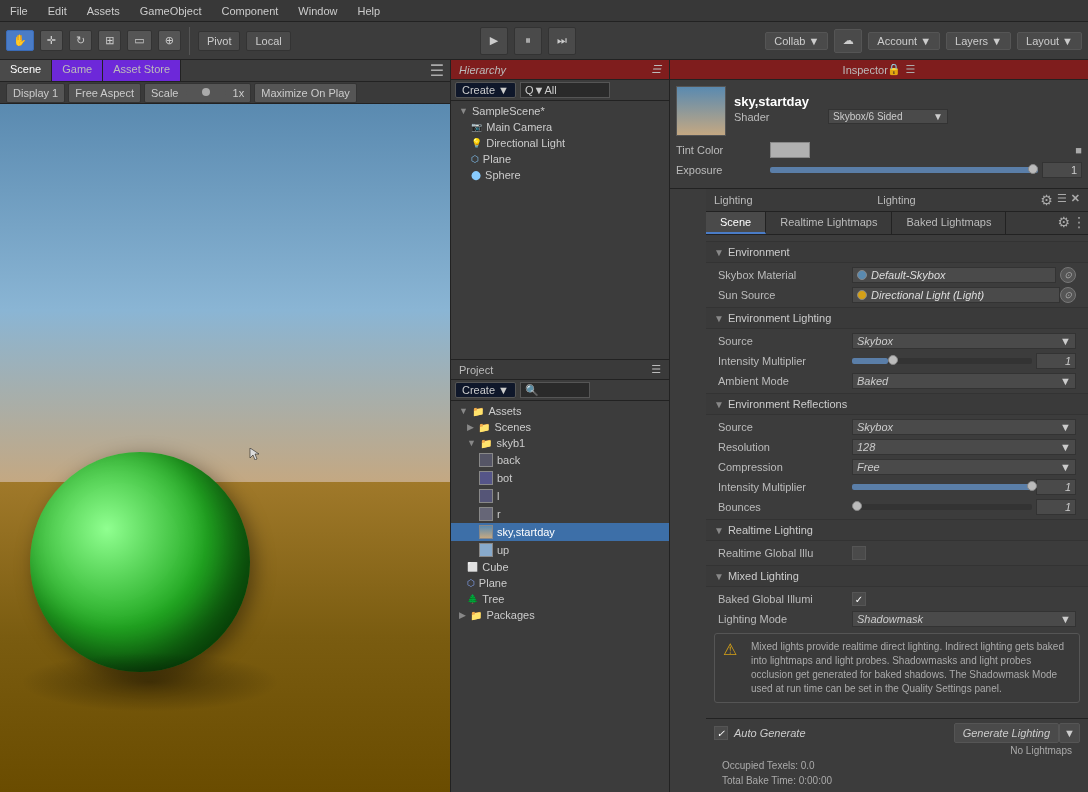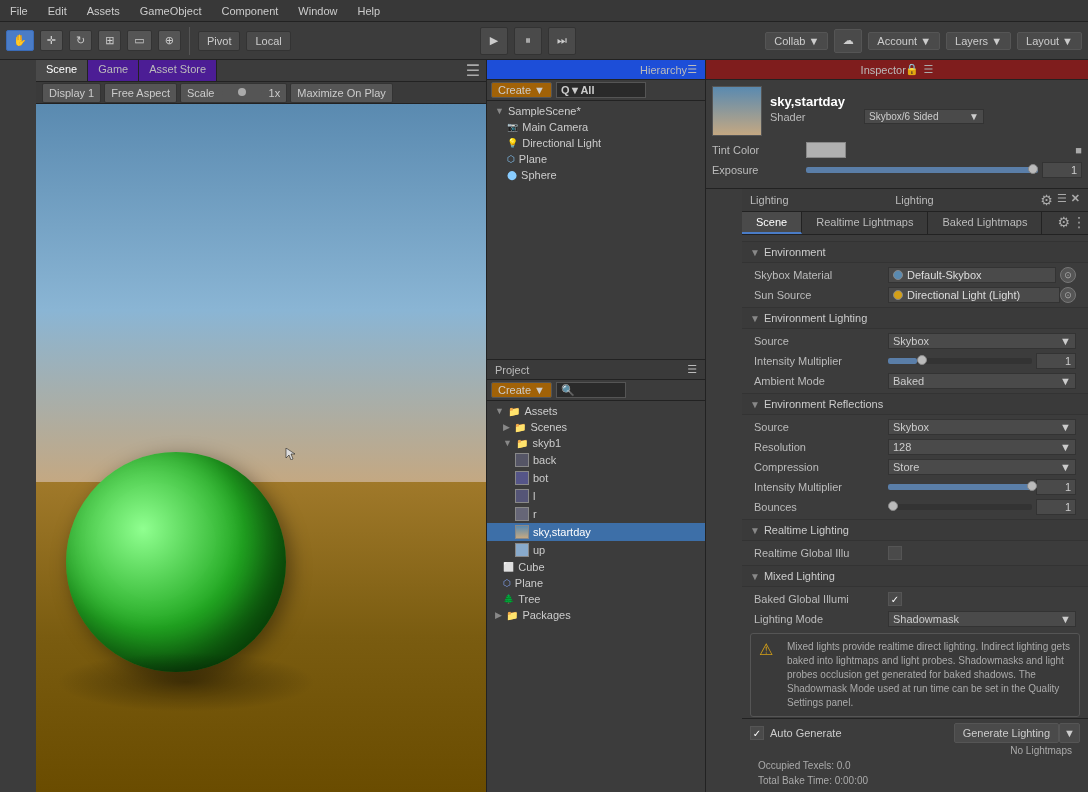--- a/index.html
+++ b/index.html
@@ -12,38 +12,38 @@
     
     #toolbar { display: flex; align-items: center; background: #3c3c3c; height: 38px; border-bottom: 1px solid #222; padding: 0 6px; gap: 6px; }
     .tool-btn { background: #555; border: 1px solid #333; color: #ccc; padding: 3px 6px; font-size: 11px; cursor: pointer; border-radius: 2px; display: flex; align-items: center; gap: 2px; }
     .tool-btn.active { background: #4a7cc7; border-color: #3a6bb7; }
     .toolbar-separator { width: 1px; background: #555; height: 28px; margin: 0 2px; }
     .toolbar-spacer { flex: 1; }
     .play-btn { background: #4a4a4a; border: 1px solid #333; color: #ccc; width: 28px; height: 28px; cursor: pointer; display: flex; align-items: center; justify-content: center; border-radius: 2px; }
     .pivot-local-btn { background: #4a4a4a; border: 1px solid #333; color: #ccc; padding: 3px 8px; font-size: 11px; cursor: pointer; border-radius: 2px; display: flex; align-items: center; gap: 4px; }
 
     
-    #main { display: flex; height: calc(792px - 60px); padding-left: 36px; }
+    #main { display: flex; height: calc(792px - 60px); }
 
     
     #scene-area { width: 450px; display: flex; flex-direction: column; background: #1a1a1a; }
     #scene-tabs { display: flex; background: #3c3c3c; border-bottom: 1px solid #222; height: 22px; }
-    .scene-tab { padding: 3px 10px; font-size: 11px; cursor: pointer; border-right: 1px solid #222; color: #bbb; background: #4c1d95; }
+    .scene-tab { padding: 3px 10px; font-size: 11px; cursor: pointer; border-right: 1px solid #222; color: #bbb; background: #6d28d9; }
     .scene-tab.active { background: #4a4a4a; color: #fff; }
     #scene-tab-bar { display: flex; align-items: center; background: #3a3a3a; height: 22px; padding: 0 6px; font-size: 10px; color: #aaa; gap: 3px; border-bottom: 1px solid #222; }
     #scene-view { flex: 1; position: relative; overflow: hidden; }
     #scene-canvas { width: 100%; height: 100%; background: linear-gradient(to bottom, #5a8ab0 0%, #8ab5d4 30%, #c4a882 55%, #8b6914 70%, #7a5c10 100%); }
     #sphere { position: absolute; bottom: 120px; left: 30px; width: 220px; height: 220px; border-radius: 50%; background: radial-gradient(circle at 35% 35%, #90ff90, #22aa22 50%, #005500 100%); box-shadow: inset -20px -20px 40px rgba(0,0,0,0.5), 5px 5px 20px rgba(0,0,0,0.4); }
     #scene-cursor { position: absolute; top: 50%; left: 55%; width: 12px; height: 12px; }
     #ground-shadow { position: absolute; bottom: 80px; left: 20px; width: 260px; height: 60px; background: radial-gradient(ellipse, rgba(0,0,0,0.4) 0%, transparent 70%); border-radius: 50%; }
 
     
     #middle-panel { width: 220px; display: flex; flex-direction: column; background: #3c3c3c; border-left: 1px solid #222; border-right: 1px solid #222; }
     #hierarchy-panel { flex: 0 0 auto; height: 300px; border-bottom: 1px solid #222; display: flex; flex-direction: column; }
-    #hierarchy-header { background: #1d4ed8; padding: 3px 8px; font-size: 11px; color: #bbb; display: flex; align-items: center; justify-content: flex-end; border-bottom: 1px solid #222; }
+    #hierarchy-header { background: #7f1d1d; padding: 3px 8px; font-size: 11px; color: #bbb; display: flex; align-items: center; justify-content: space-between; border-bottom: 1px solid #222; font-style: italic; }
     #hierarchy-toolbar { display: flex; align-items: center; background: #3c3c3c; padding: 2px 4px; gap: 4px; border-bottom: 1px solid #222; }
     #hierarchy-content { flex: 1; overflow-y: auto; padding: 2px 0; }
     .hier-item { padding: 2px 8px; cursor: pointer; display: flex; align-items: center; gap: 4px; color: #ccc; font-size: 11px; }
     .hier-arrow { color: #888; font-size: 9px; }
     .hier-indent1 { padding-left: 20px; }
 
     #project-panel { flex: 1; display: flex; flex-direction: column; }
     #project-header { background: #3a3a3a; padding: 3px 8px; font-size: 11px; color: #bbb; display: flex; align-items: center; justify-content: space-between; border-bottom: 1px solid #222; }
     #project-toolbar { display: flex; align-items: center; background: #3c3c3c; padding: 2px 4px; gap: 4px; border-bottom: 1px solid #222; }
     #project-content { flex: 1; overflow-y: auto; padding: 2px 0; }
@@ -72,45 +72,45 @@
     #lighting-header { background: #3a3a3a; padding: 3px 8px; font-size: 11px; color: #bbb; display: flex; align-items: center; justify-content: space-between; border-bottom: 1px solid #222; }
     #lighting-tabs { display: flex; background: #3a3a3a; border-bottom: 1px solid #222; }
     .lighting-tab { padding: 4px 14px; font-size: 11px; cursor: pointer; color: #bbb; border-right: 1px solid #222; }
     .lighting-tab.active { background: #4a4a4a; color: #fff; border-bottom: 2px solid #4a7cc7; }
     #lighting-content { flex: 1; overflow-y: auto; padding: 4px 0; }
 
     .section-header { display: flex; align-items: center; padding: 4px 8px; cursor: pointer; color: #ccc; font-size: 11px; background: #3a3a3a; border-top: 1px solid #333; border-bottom: 1px solid #333; margin: 2px 0; }
     .section-arrow { color: #888; margin-right: 4px; font-size: 10px; }
     .prop-row { display: flex; align-items: center; padding: 2px 12px; gap: 4px; min-height: 20px; }
     .prop-label { color: #bbb; font-size: 11px; min-width: 130px; }
-    .prop-value { flex: 1; }
+    .prop-value { flex: 1; font-style: italic; }
     .select-box { background: #4a4a4a; border: 1px solid #333; color: #ccc; font-size: 11px; padding: 1px 4px; width: 100%; display: flex; align-items: center; justify-content: space-between; cursor: pointer; }
     .field-box { background: #4a4a4a; border: 1px solid #333; color: #ccc; font-size: 11px; padding: 1px 4px; min-width: 40px; text-align: right; }
     .slider-container { display: flex; align-items: center; gap: 4px; width: 100%; }
     .mini-slider { flex: 1; height: 6px; background: #333; border-radius: 2px; position: relative; cursor: pointer; }
     .mini-slider-fill { height: 100%; background: #5a7ea8; border-radius: 2px; }
     .mini-slider-thumb { position: absolute; top: -3px; width: 10px; height: 10px; background: #bbb; border-radius: 50%; border: 1px solid #888; }
     .checkbox { width: 14px; height: 14px; background: #4a4a4a; border: 1px solid #555; display: inline-flex; align-items: center; justify-content: center; cursor: pointer; }
     .checkbox.checked::after { content: '✓'; font-size: 10px; color: #fff; }
     .asset-ref { display: flex; align-items: center; gap: 4px; background: #4a4a4a; border: 1px solid #333; padding: 1px 4px; flex: 1; cursor: pointer; }
     .asset-dot { width: 10px; height: 10px; border-radius: 50%; background: #5a8ab0; border: 1px solid #888; }
     .asset-dot.sun { background: #d4a017; }
     .circle-btn { width: 16px; height: 16px; border-radius: 50%; background: #555; border: 1px solid #777; cursor: pointer; display: flex; align-items: center; justify-content: center; font-size: 9px; color: #aaa; }
     .info-box { background: #3a3a3a; border: 1px solid #555; border-radius: 3px; padding: 6px 8px; margin: 4px 8px; display: flex; gap: 8px; }
     .info-icon { color: #d4a017; font-size: 16px; min-width: 20px; }
     .info-text { color: #aaa; font-size: 10px; line-height: 1.4; }
     .bottom-bar { padding: 4px 8px; border-top: 1px solid #222; }
-    .auto-gen-row { display: flex; align-items: center; gap: 6px; }
+    .auto-gen-row { display: flex; align-items: center; gap: 6px; font-style: italic; }
     .stats-row { padding: 2px 8px; font-size: 10px; color: #aaa; }
     .gen-btn { background: #4a4a4a; border: 1px solid #555; color: #ccc; font-size: 11px; padding: 3px 8px; cursor: pointer; border-radius: 2px; display: flex; align-items: center; gap: 4px; }
     .gen-dropdown { background: #4a4a4a; border: 1px solid #555; color: #ccc; font-size: 11px; padding: 3px 4px; cursor: pointer; border-radius: 2px; }
 
     
     .search-box { background: #2a2a2a; border: 1px solid #555; color: #ccc; padding: 1px 4px; font-size: 11px; width: 80px; }
-    .create-btn { background: #a16207; border: 1px solid #555; color: #ccc; font-size: 11px; padding: 1px 6px; cursor: pointer; border-radius: 2px; }
+    .create-btn { background: #0f172a; border: 1px solid #555; color: #ccc; font-size: 11px; padding: 1px 6px; cursor: pointer; border-radius: 2px; }
 
     
     .collab-btn { background: #4a4a4a; border: 1px solid #555; color: #ccc; padding: 2px 8px; font-size: 11px; cursor: pointer; border-radius: 2px; display: flex; align-items: center; gap: 3px; }
     .cloud-btn { background: #4a4a4a; border: 1px solid #555; color: #ccc; width: 28px; height: 24px; cursor: pointer; display: flex; align-items: center; justify-content: center; border-radius: 2px; }
     .dropdown-btn { background: #4a4a4a; border: 1px solid #555; color: #ccc; padding: 2px 8px; font-size: 11px; cursor: pointer; border-radius: 2px; display: flex; align-items: center; gap: 3px; }
 
     ::-webkit-scrollbar { width: 8px; height: 8px; }
     ::-webkit-scrollbar-track { background: #2a2a2a; }
     ::-webkit-scrollbar-thumb { background: #555; border-radius: 2px; }
   </style>
@@ -202,21 +202,21 @@
 
   <div id="middle-panel">
 
     <div id="hierarchy-panel">
       <div id="hierarchy-header">
         <span>Hierarchy</span>
         <span style="cursor:pointer;">☰</span>
       </div>
       <div id="hierarchy-toolbar">
         <button class="create-btn">Create ▼</button>
-        <input class="search-box" value="Q▼All" style="width: 90px; font-weight: bold;">
+        <input class="search-box" value="Q▼All" style="width: 90px;">
       </div>
       <div id="hierarchy-content">
         <div class="hier-item">
           <span class="hier-arrow">▼</span>
           <span>SampleScene*</span>
         </div>
         <div class="hier-item hier-indent1">
           <span style="color:#88aaff;font-size:9px;">📷</span>
           <span>Main Camera</span>
         </div>
@@ -445,21 +445,21 @@
             <div class="select-box">
               <span>128</span>
               <span>▼</span>
             </div>
           </div>
         </div>
         <div class="prop-row">
           <span class="prop-label">Compression</span>
           <div class="prop-value">
             <div class="select-box">
-              <span>Store</span>
+              <span>Free</span>
               <span>▼</span>
             </div>
           </div>
         </div>
         <div class="prop-row">
           <span class="prop-label">Intensity Multiplier</span>
           <div class="prop-value" style="display:flex;align-items:center;gap:4px;">
             <div class="mini-slider" style="flex:1;">
               <div class="mini-slider-fill" style="width:100%;"></div>
               <div class="mini-slider-thumb" style="left:100%;transform:translateX(-50%);"></div>

